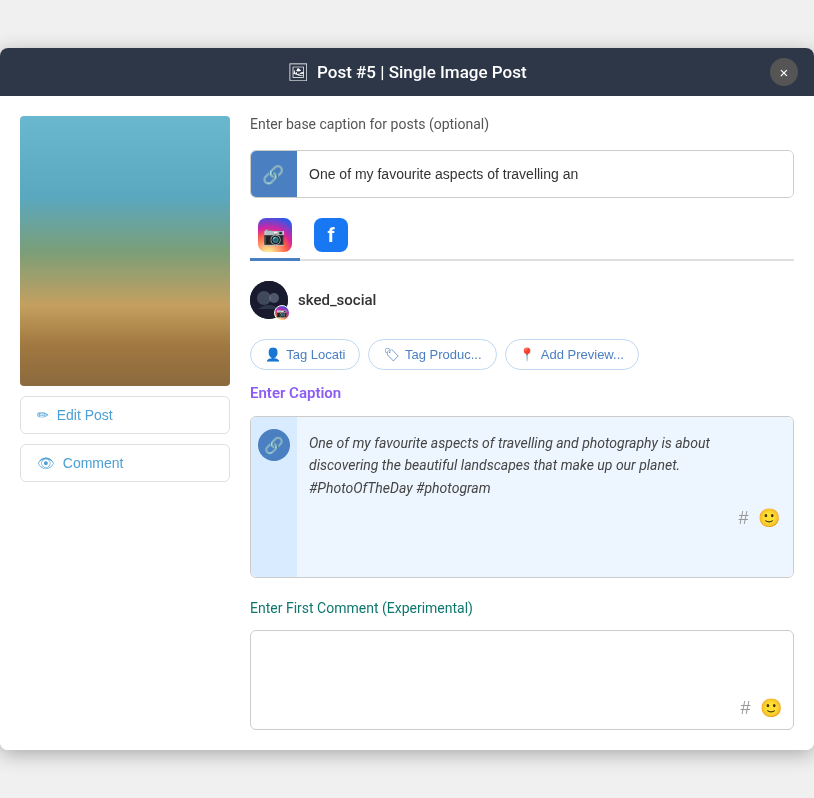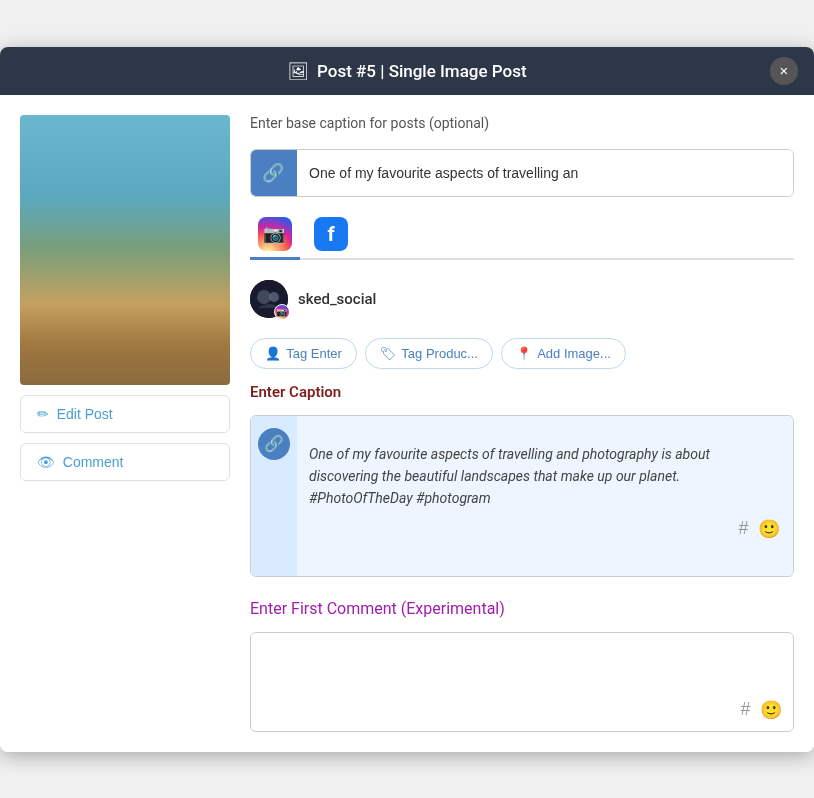--- a/index.html
+++ b/index.html
@@ -226,21 +226,21 @@
       cursor: pointer;
       font-size: 13px;
       color: #4a7fc1;
       display: flex;
       align-items: center;
       gap: 5px;
     }
     .caption-section-label {
       font-size: 15px;
       font-weight: 600;
-      color: #7f1d1d;
+      color: #8b5cf6;
     }
     .caption-area {
       border: 1.5px solid #ccc;
       border-radius: 6px;
       overflow: hidden;
       display: flex;
     }
     .caption-left-bar {
       width: 46px;
       background: #d9ecff;
@@ -257,21 +257,21 @@
       background: #4a7fc1;
       display: flex;
       align-items: center;
       justify-content: center;
       color: white;
       font-size: 16px;
     }
     .caption-text-area {
       flex: 1;
       background: #edf5ff;
-      padding: 27px 12px 10px 12px;
+      padding: 15px 12px 10px 12px;
       position: relative;
       min-height: 160px;
     }
     .caption-text {
       font-size: 14px;
       color: #444;
       font-style: italic;
       line-height: 1.6;
     }
     .caption-icons-row {
@@ -281,22 +281,22 @@
       margin-top: 8px;
     }
     .caption-icon-btn {
       background: none;
       border: none;
       cursor: pointer;
       color: #999;
       font-size: 18px;
     }
     .first-comment-label {
-      font-size: 16px;
-      color: #a21caf;
+      font-size: 14px;
+      color: #0f766e;
       margin-top: 8px;
     }
     .first-comment-box {
       border: 1.5px solid #ccc;
       border-radius: 6px;
       min-height: 100px;
       padding: 10px;
       position: relative;
       background: #fff;
     }
@@ -372,29 +372,29 @@
             </svg>
           </div>
           <div class="avatar-platform-badge">📷</div>
         </div>
         <div class="account-name">sked_social</div>
       </div>
 
       <div class="tag-buttons">
         <button class="tag-btn">
           <span>👤</span>
-          <span>Tag Enter</span>
+          <span>Tag Locati</span>
         </button>
         <button class="tag-btn">
           <span>🏷</span>
           <span>Tag Produc...</span>
         </button>
         <button class="tag-btn">
           <span>📍</span>
-          <span>Add Image...</span>
+          <span>Add Preview...</span>
         </button>
       </div>
 
       <div class="caption-section-label">Enter Caption</div>
 
       <div class="caption-area">
         <div class="caption-left-bar">
           <div class="caption-brand-icon">
             <span>🔗</span>
           </div>

